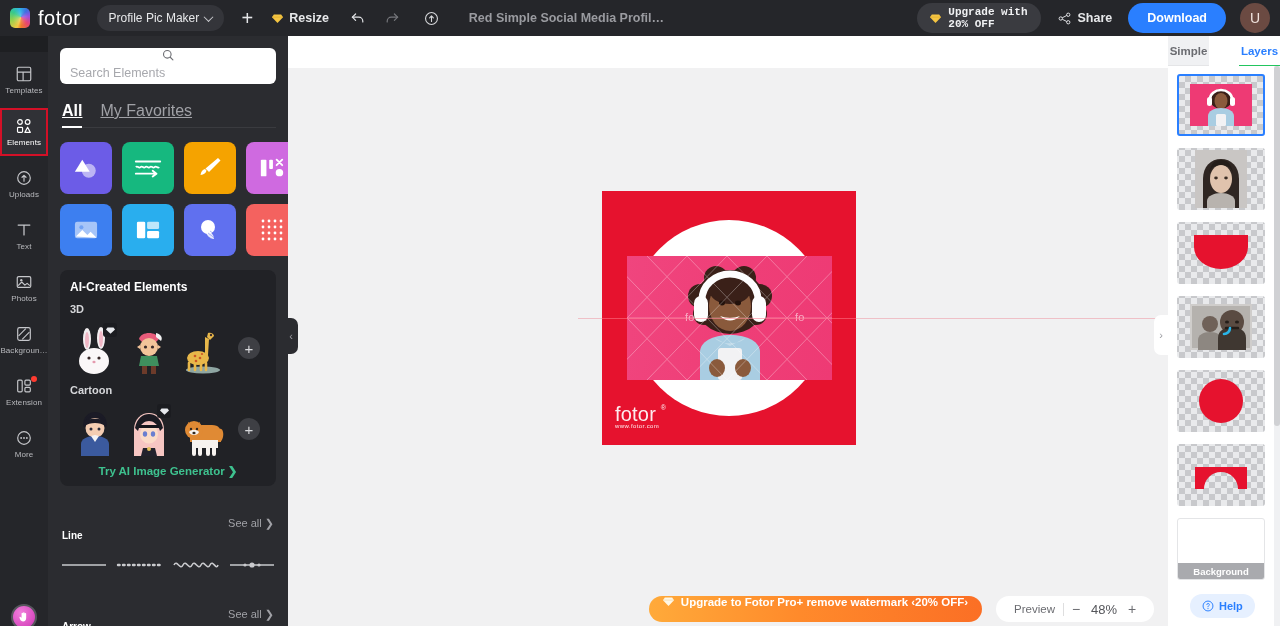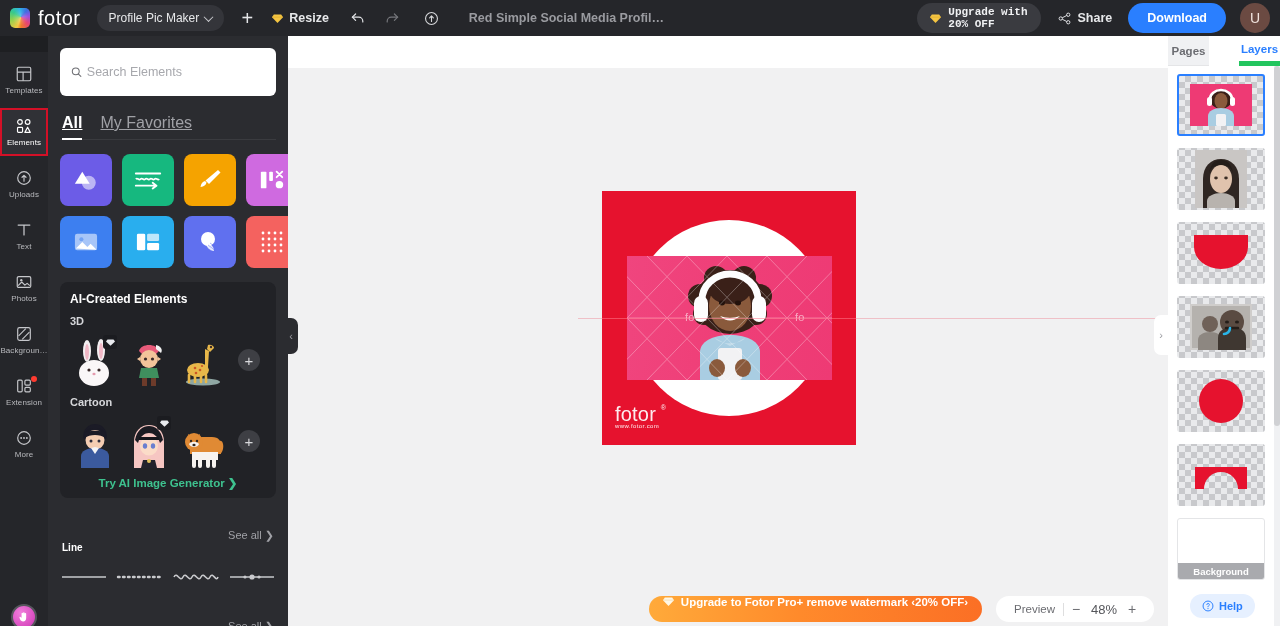--- a/index.html
+++ b/index.html
@@ -117,22 +117,22 @@
     display: flex; align-items: center; justify-content: center; cursor: pointer;
   }
 
   
   .panel {
     position: absolute; top: 36px; left: 48px; width: 240px; height: 590px;
     background: #2b2c30; overflow: hidden; z-index: 30;
   }
   .search-row { padding: 12px 12px 0 12px; }
   .search-box {
-    height: 48px; background: #ffffff; border-radius: 6px;
-    display: flex; align-items: center; padding: 0 10px; gap: 4px;
+    height: 36px; background: #ffffff; border-radius: 6px;
+    display: flex; align-items: center; padding: 0 10px; gap: 4px; flex-direction: column;
   }
   .search-box input {
     border: none; outline: none; font-size: 12.5px; color: #2b2c30;
     font-family: "Liberation Sans", sans-serif; width: 100%; background: transparent;
   }
   .search-box input::placeholder { color: #a7a8ad; }
   .tabs-row {
     display: flex; gap: 18px; padding: 10px 14px 0 14px;
     border-bottom: 1px solid #3a3b3f; margin: 8px 12px 0 12px; padding-left: 2px;
   }
@@ -265,21 +265,21 @@
   .rightpanel {
     position: absolute; top: 36px; right: 0; width: 112px; height: 590px;
     background: #ffffff; z-index: 30;
   }
   .rp-tabs { display: flex; height: 30px; }
   .rp-tab {
     flex: 1; display: flex; align-items: center; justify-content: center;
     font-size: 11.5px; color: #6b6c71; cursor: pointer; background: #f0f1f3;
     border-bottom: 1px solid #e4e5e7; font-weight: 700;
   }
-  .rp-tab.active { color: #2a7fff; background: #ffffff; border-bottom: 5px solid #22c55e; margin-left: 30px; }
+  .rp-tab.active { color: #2a7fff; background: #ffffff; border-bottom: 1px solid #22c55e; margin-left: 30px; }
   .layers-list { padding: 8px 9px 0 9px; height: 556px; overflow: hidden; position: relative; }
   .layer {
     width: 88px; height: 62px; margin-bottom: 12px; position: relative; cursor: pointer;
     border: 2px solid transparent; border-radius: 3px; overflow: hidden;
     background-image:
       linear-gradient(45deg, #c8c9cc 25%, transparent 25%, transparent 75%, #c8c9cc 75%),
       linear-gradient(45deg, #c8c9cc 25%, #e9eaec 25%, #e9eaec 75%, #c8c9cc 75%);
     background-size: 12px 12px;
     background-position: 0 0, 6px 6px;
     padding-left: 36px;
@@ -831,21 +831,21 @@
     </div>
   </div>
 
   <div class="collapse-right">
     <span>›</span>
   </div>
 
   <div class="rightpanel">
     <div class="rp-tabs">
       <div class="rp-tab">
-        <span>Pages</span>
+        <span>Simple</span>
       </div>
       <div class="rp-tab active">
         <span>Layers</span>
       </div>
     </div>
 
     <div class="rp-scroll">
       <div class="rp-thumb"></div>
     </div>
 

